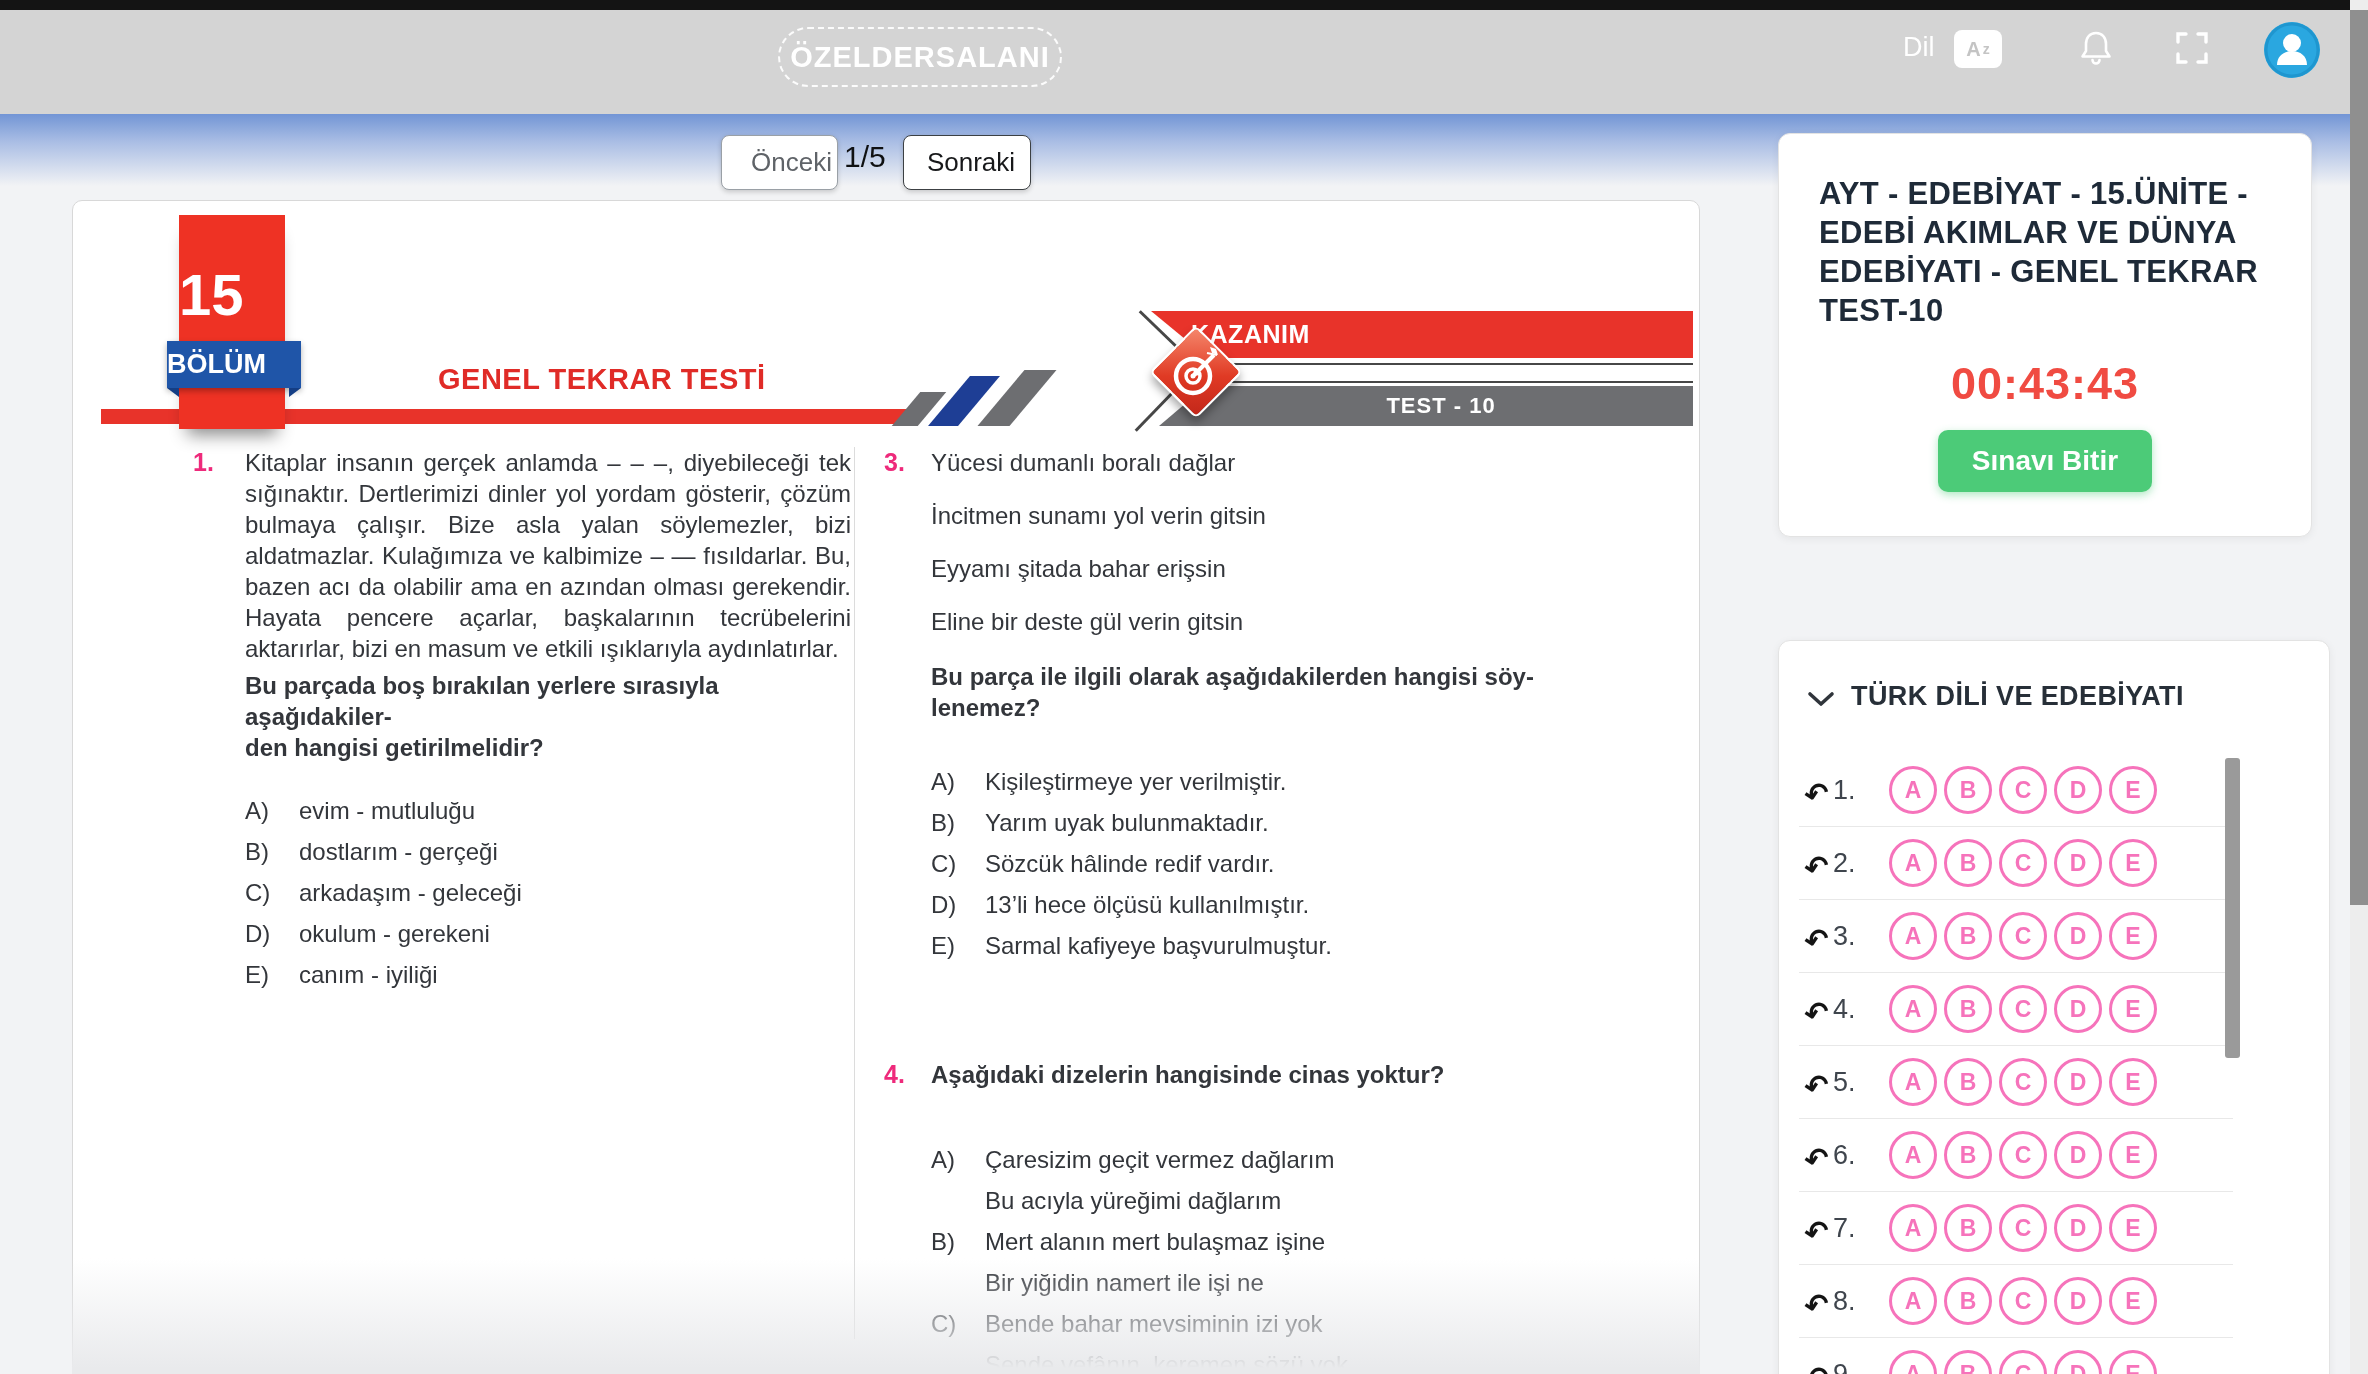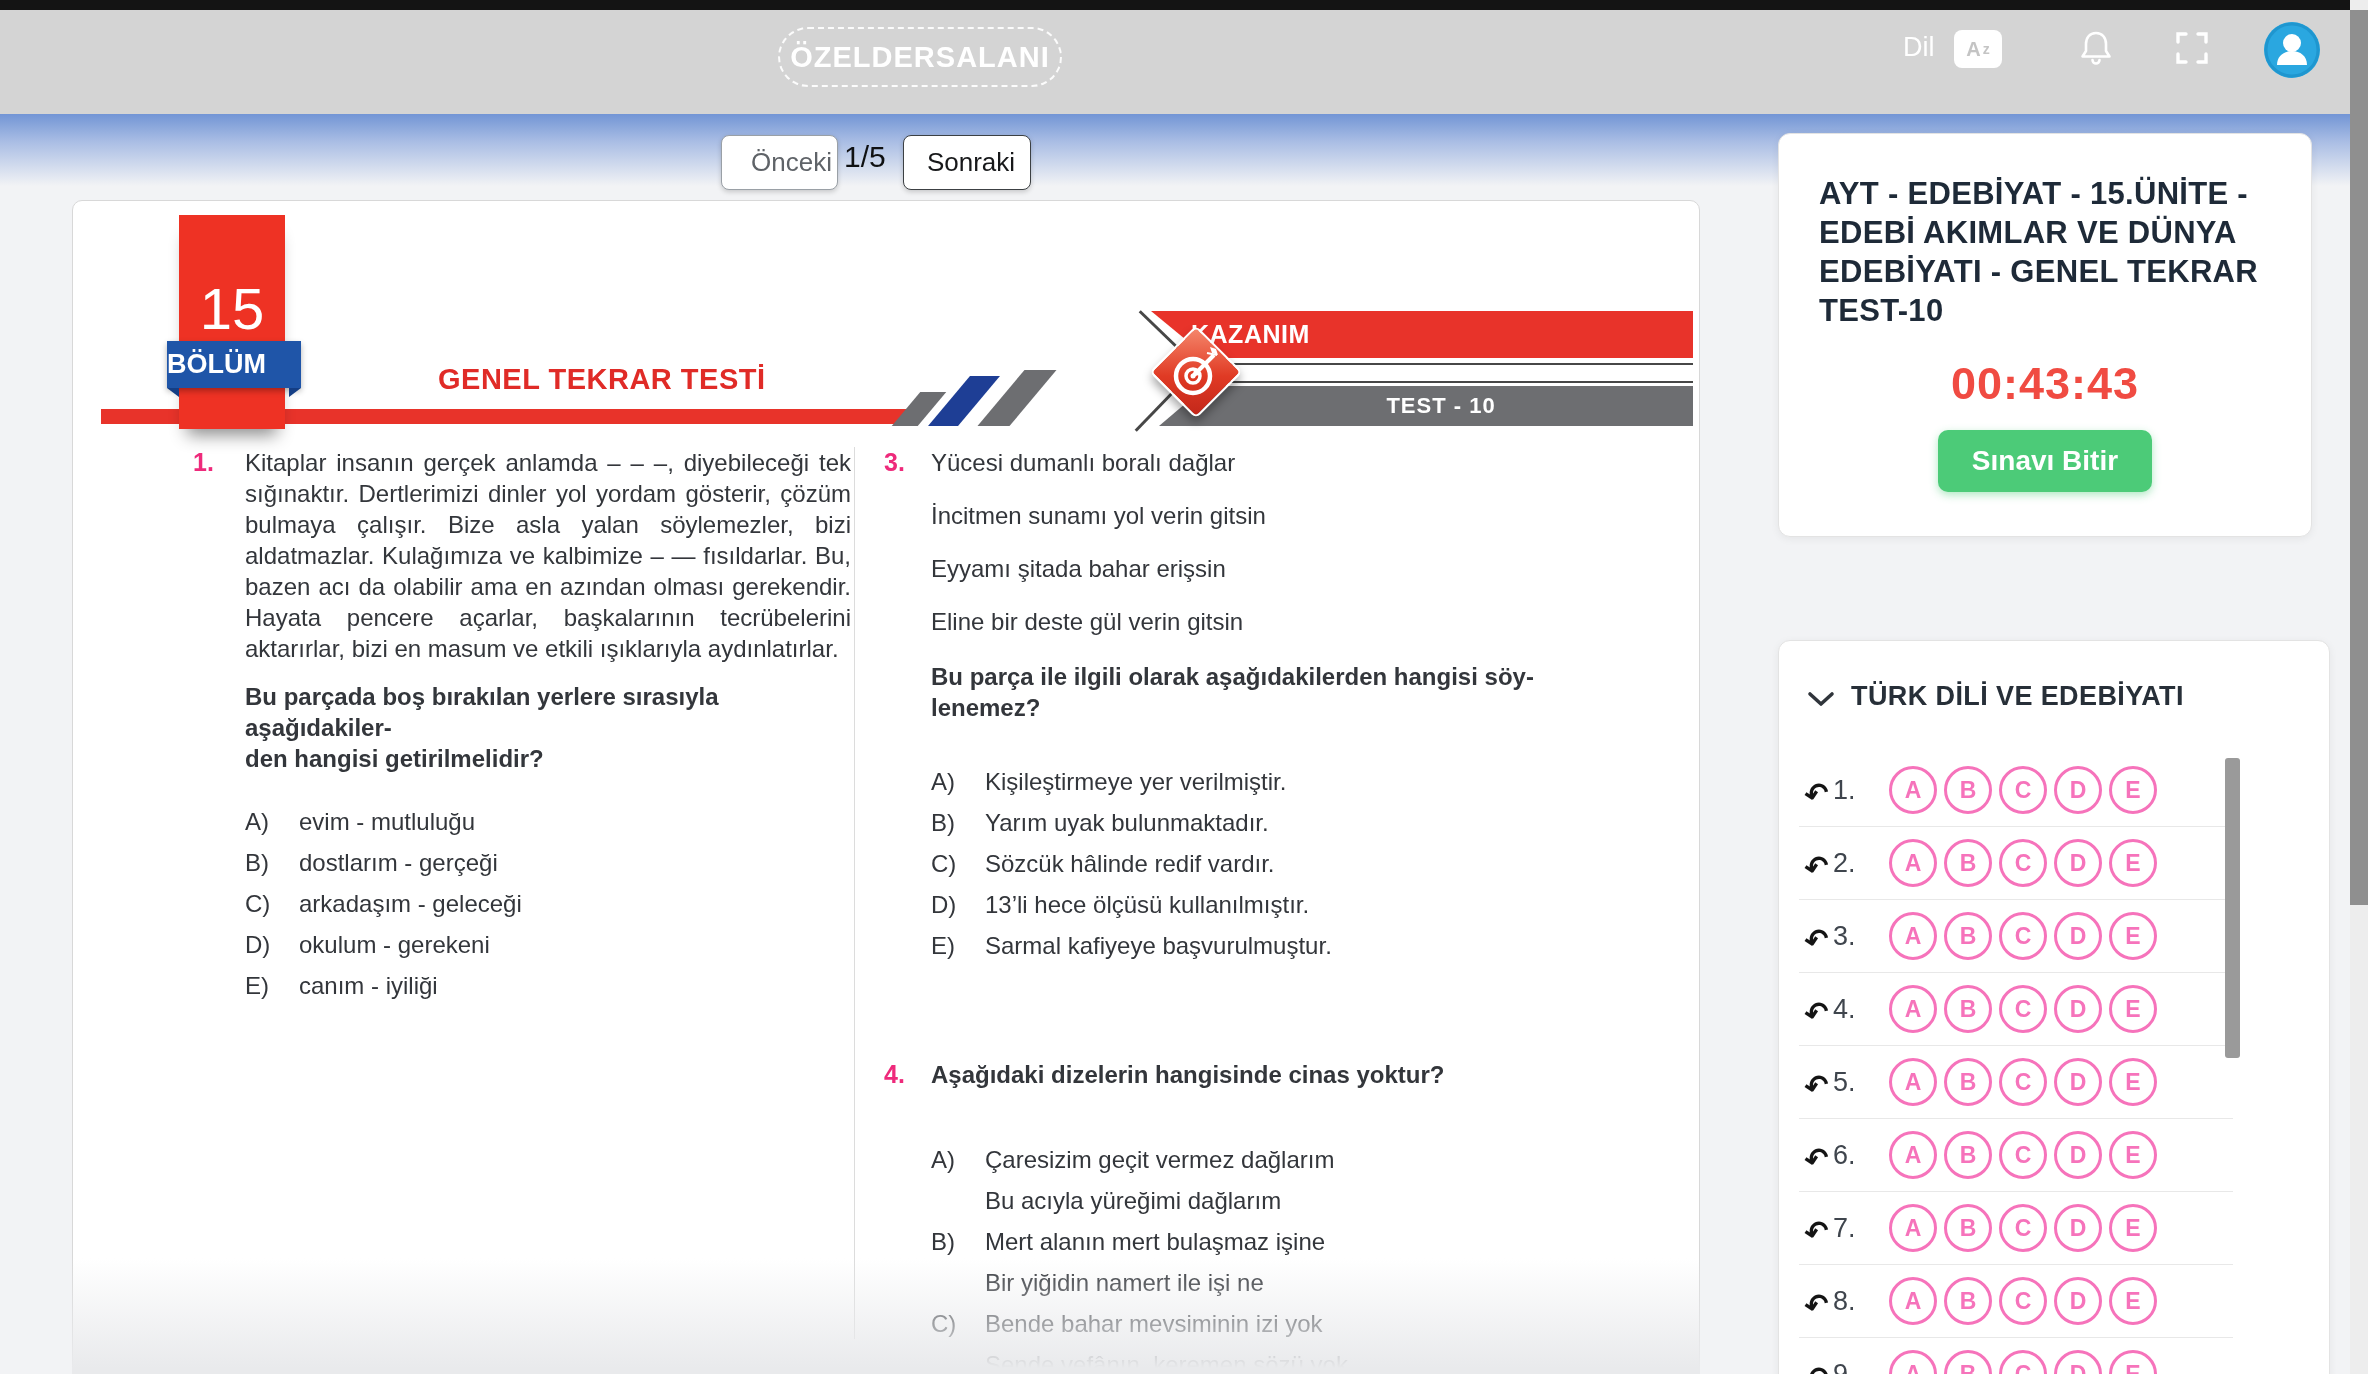--- a/index.html
+++ b/index.html
@@ -33,21 +33,21 @@
     box-shadow:0 2px 5px rgba(0,0,0,.18);}
   .prev{left:721px;width:117px;border:1px solid #9aa0a6;color:#5f6368;padding-left:24px;}
   .next{left:903px;width:128px;border:1px solid #3c4043;color:#17181a;font-weight:500;padding-left:8px;}
   .counter{left:844px;top:140px;font-size:30px;color:#0f1012;}
 
   
   .paper{left:72px;top:200px;width:1628px;height:1210px;background:#fff;border:1px solid #d8d8d8;
     border-radius:10px;}
   .bookmark{left:106px;top:14px;width:106px;height:214px;background:#ee3224;
     box-shadow:0 14px 16px -8px rgba(0,0,0,.45);}
-  .bookmark-num{width:100%;padding-top:60px;text-align:center;color:#fff;font-size:58px;font-weight:normal;}
+  .bookmark-num{width:100%;padding-top:46px;color:#fff;font-size:58px;font-weight:bold;}
   .ribbon{left:94px;top:140px;width:134px;height:47px;background:var(--blue);display:flex;align-items:center;
     justify-content:flex-start;color:#fff;font-size:27px;font-weight:bold;box-shadow:0 3px 6px rgba(0,0,0,.3);}
   .ribbon:before{content:"";position:absolute;left:0;bottom:-9px;border-left:12px solid transparent;border-top:9px solid #143e85;}
   .ribbon:after{content:"";position:absolute;right:0;bottom:-9px;border-right:12px solid transparent;border-top:9px solid #143e85;}
   .paper-title{left:365px;top:162px;color:var(--red2);font-size:29px;font-weight:bold;letter-spacing:.5px;}
   .red-bar{left:28px;top:208px;width:808px;height:15px;background:var(--red);}
   .stripe{top:0;transform:skewX(-40deg);}
   .s1{left:833px;top:191px;width:26px;height:34px;background:var(--grayban);}
   .s2{left:876px;top:175px;width:30px;height:50px;background:var(--stripeblue);}
   .s3{left:928px;top:169px;width:32px;height:56px;background:var(--grayban);}
@@ -69,21 +69,21 @@
 
   
   .qnum{position:absolute;left:0;top:0;color:var(--pink-num);font-size:25px;font-weight:bold;}
   .qbody{margin-left:52px;}
   .q{position:absolute;font-size:24px;line-height:31px;}
   #q1{left:120px;top:246px;width:660px;} #q1 .qbody{width:606px;}
   #q3{left:811px;top:246px;width:670px;} #q3 .qbody{margin-left:47px;width:620px;}
   #q4{left:811px;top:858px;width:670px;} #q4 .qbody{margin-left:47px;width:620px;}
   .passage{text-align:justify;}
   .stem{font-weight:bold;margin-top:24px;}
-  #q1 .stem{margin-top:17px;}
+  #q1 .stem{margin-top:6px;}
   .verse{margin-bottom:22px;}
   .opts{margin-top:36px;}
   #q3 .opts{margin-top:47px;}
   #q4 .opts{margin-top:58px;}
   .opt{display:flex;line-height:24px;margin-bottom:17px;}
   .ol{width:54px;flex:none;}
   .opt2{margin-left:54px;line-height:24px;margin-bottom:17px;}
   .ul{text-decoration-thickness:2px;text-underline-offset:5px;}
   .paper-fade{left:72px;top:1258px;width:1628px;height:116px;z-index:5;
     background:linear-gradient(180deg,rgba(245,245,247,0) 0%,#e9eaec 95%);}

